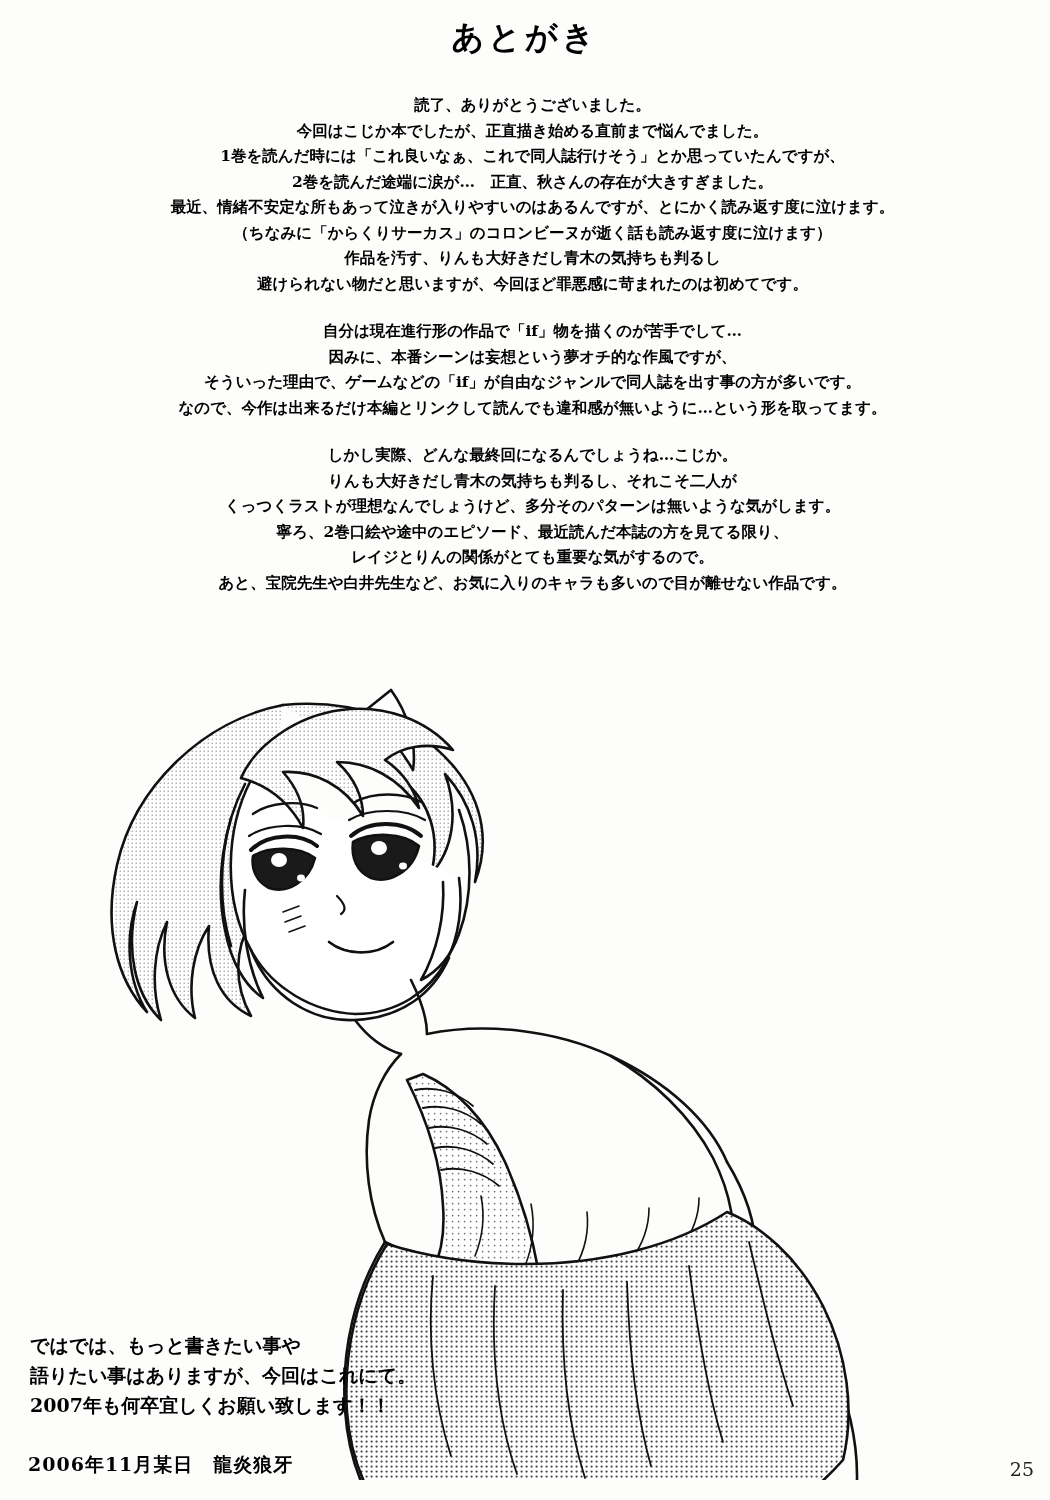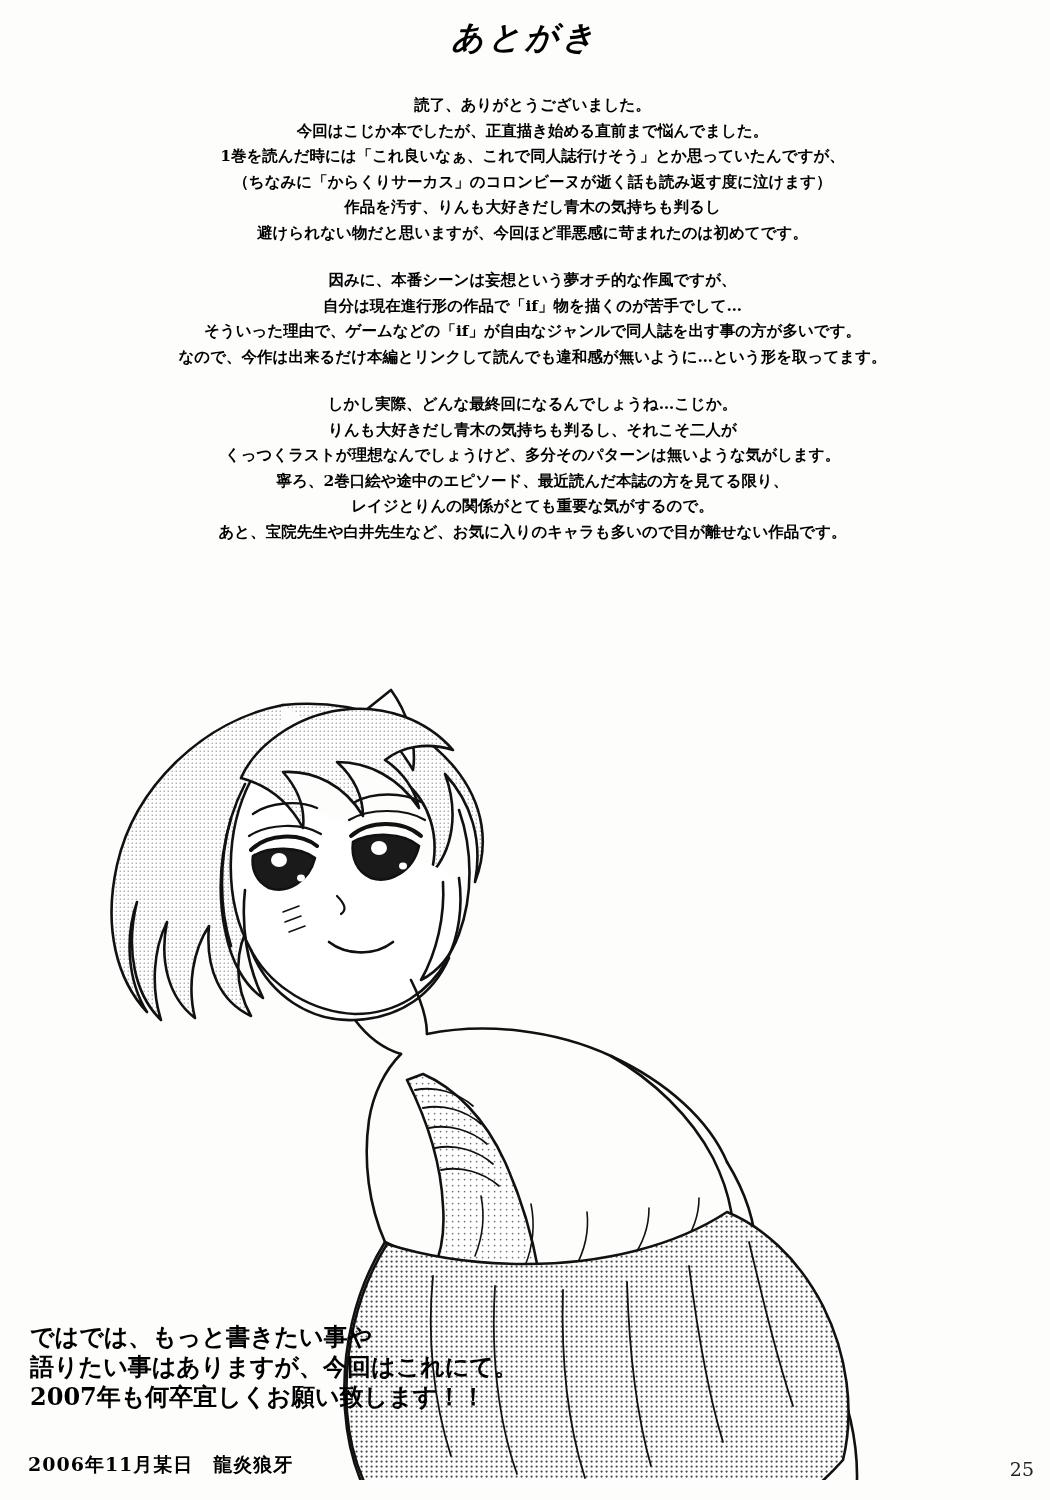--- a/index.html
+++ b/index.html
@@ -25,21 +25,20 @@
   .afterword-title {
     position: absolute;
     top: 16px;
     left: 0;
     width: 100%;
     text-align: center;
     font-size: 32px;
     font-weight: bold;
     letter-spacing: 4px;
     font-family: "DejaVu Serif", "Liberation Serif", serif;
-    font-style: italic;
   }
 
   .body-text {
     position: absolute;
     top: 92px;
     left: 0;
     width: 100%;
     text-align: center;
     font-size: 15.5px;
     line-height: 25.5px;
@@ -50,22 +49,22 @@
   .para {
     margin: 0 0 22px 15px;
     padding: 0;
   }
   .para:last-child { margin-bottom: 0; }
   .line { display: block; white-space: pre; }
 
   .closing {
     position: absolute;
     left: 30px;
-    bottom: 88px;
-    font-size: 24px;
+    bottom: 80px;
+    font-size: 19px;
     line-height: 30px;
     font-weight: bold;
     font-family: "DejaVu Serif", "Liberation Serif", serif;
     text-align: left;
   }
 
   .signature {
     position: absolute;
     left: 28px;
     bottom: 22px;
@@ -99,27 +98,29 @@
 
 <div class="page">
 
   <div class="afterword-title">あとがき</div>
 
   <div class="body-text">
     <p class="para">
       <span class="line">読了、ありがとうございました。</span>
       <span class="line">今回はこじか本でしたが、正直描き始める直前まで悩んでました。</span>
       <span class="line">1巻を読んだ時には「これ良いなぁ、これで同人誌行けそう」とか思っていたんですが、</span>
+      <span class="line">2巻を読んだ途端に涙が…　正直、秋さんの存在が大きすぎました。</span>
+      <span class="line">最近、情緒不安定な所もあって泣きが入りやすいのはあるんですが、とにかく読み返す度に泣けます。</span>
       <span class="line">（ちなみに「からくりサーカス」のコロンビーヌが逝く話も読み返す度に泣けます）</span>
       <span class="line">作品を汚す、りんも大好きだし青木の気持ちも判るし</span>
       <span class="line">避けられない物だと思いますが、今回ほど罪悪感に苛まれたのは初めてです。</span>
     </p>
     <p class="para">
+      <span class="line">自分は現在進行形の作品で「if」物を描くのが苦手でして…</span>
       <span class="line">因みに、本番シーンは妄想という夢オチ的な作風ですが、</span>
-      <span class="line">自分は現在進行形の作品で「if」物を描くのが苦手でして…</span>
       <span class="line">そういった理由で、ゲームなどの「if」が自由なジャンルで同人誌を出す事の方が多いです。</span>
       <span class="line">なので、今作は出来るだけ本編とリンクして読んでも違和感が無いように…という形を取ってます。</span>
     </p>
     <p class="para">
       <span class="line">しかし実際、どんな最終回になるんでしょうね…こじか。</span>
       <span class="line">りんも大好きだし青木の気持ちも判るし、それこそ二人が</span>
       <span class="line">くっつくラストが理想なんでしょうけど、多分そのパターンは無いような気がします。</span>
       <span class="line">寧ろ、2巻口絵や途中のエピソード、最近読んだ本誌の方を見てる限り、</span>
       <span class="line">レイジとりんの関係がとても重要な気がするので。</span>
       <span class="line">あと、宝院先生や白井先生など、お気に入りのキャラも多いので目が離せない作品です。</span>

